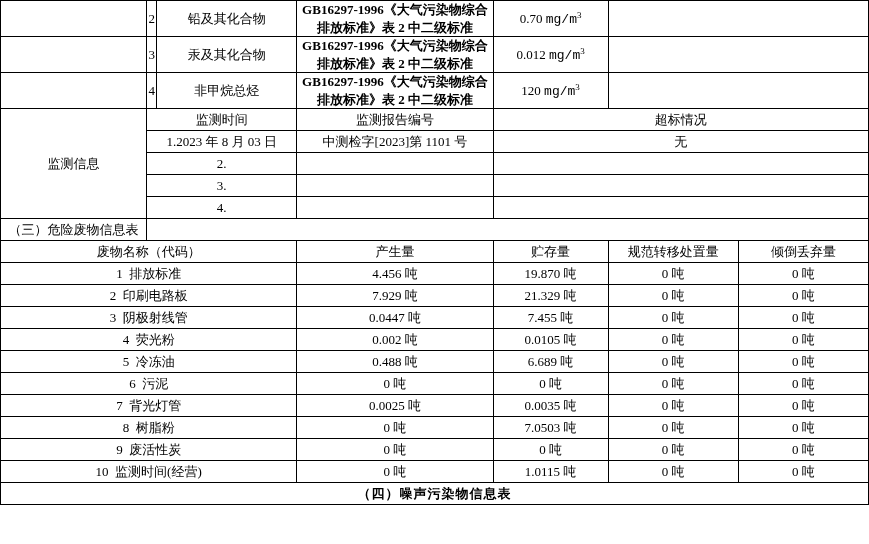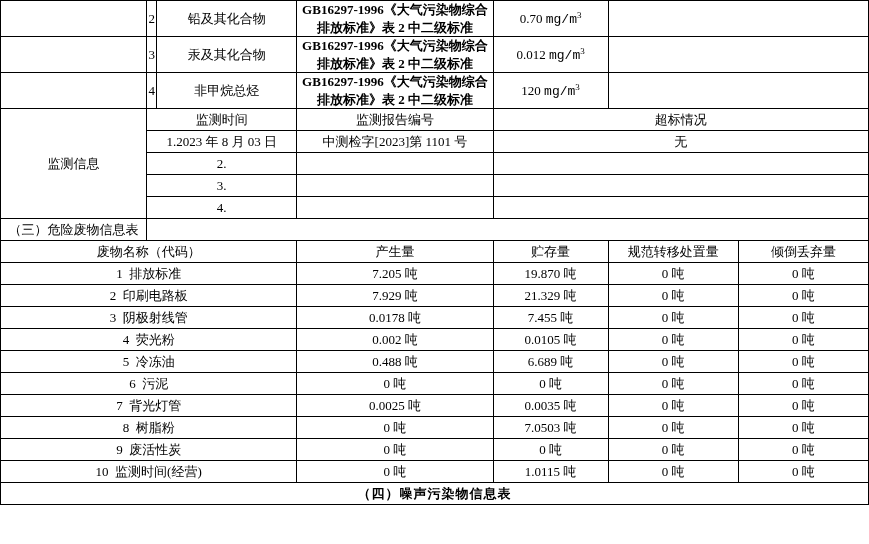--- a/index.html
+++ b/index.html
@@ -166,35 +166,35 @@
     <tr class="row-h22">
       <td colspan="3">废物名称（代码）</td>
       <td>产生量</td>
       <td>贮存量</td>
       <td>规范转移处置量</td>
       <td>倾倒丢弃量</td>
     </tr>
 
     <tr class="row-h22">
       <td colspan="3" class="left"><span>1</span>&nbsp;&nbsp;<span>排放标准</span></td>
-      <td>7.205 吨</td>
+      <td>4.456 吨</td>
       <td>19.870 吨</td>
       <td>0 吨</td>
       <td>0 吨</td>
     </tr>
     <tr class="row-h22">
       <td colspan="3" class="left"><span>2</span>&nbsp;&nbsp;<span>印刷电路板</span></td>
       <td>7.929 吨</td>
       <td>21.329 吨</td>
       <td>0 吨</td>
       <td>0 吨</td>
     </tr>
     <tr class="row-h22">
       <td colspan="3" class="left"><span>3</span>&nbsp;&nbsp;<span>阴极射线管</span></td>
-      <td>0.0178 吨</td>
+      <td>0.0447 吨</td>
       <td>7.455 吨</td>
       <td>0 吨</td>
       <td>0 吨</td>
     </tr>
     <tr class="row-h22">
       <td colspan="3" class="left"><span>4</span>&nbsp;&nbsp;<span>荧光粉</span></td>
       <td>0.002 吨</td>
       <td>0.0105 吨</td>
       <td>0 吨</td>
       <td>0 吨</td>

